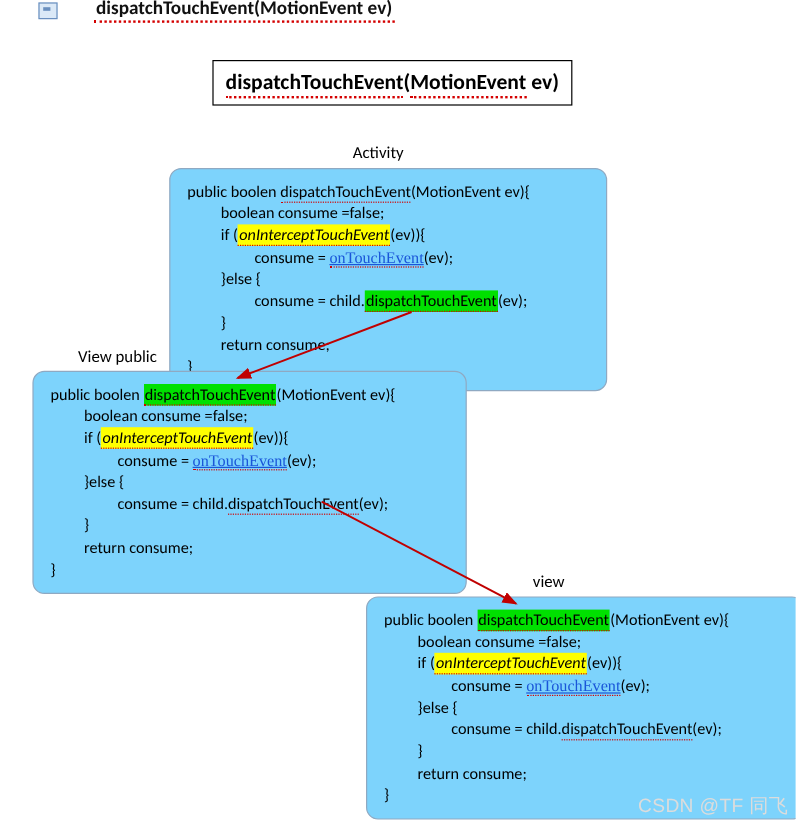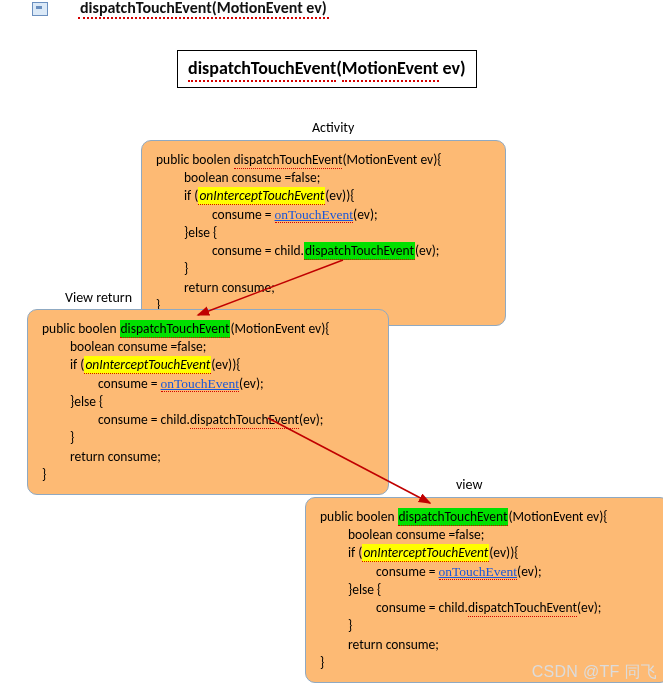--- a/index.html
+++ b/index.html
@@ -51,27 +51,27 @@
   }
   .underlined-red {
     border-bottom: 2px dotted #d40000;
     padding-bottom: 1px;
   }
   .sec-label {
     position: absolute;
     font-size: 14px;
     color: #000;
   }
-  .lbl-activity { top: 119px; left: 312px; }
+  .lbl-activity { top: 119px; left: 294px; }
   .lbl-viewgroup { top: 289px; left: 65px; }
-  .lbl-view { top: 476px; left: 456px; }
+  .lbl-view { top: 476px; left: 444px; }
 
   .code-box {
     position: absolute;
-    background: #fdba74;
+    background: #7dd3fc;
     border: 1px solid #8fa9c2;
     border-radius: 10px;
     font-family: Calibri, Arial, sans-serif;
     font-size: 13.5px;
     color: #000;
     line-height: 1.35;
     white-space: nowrap;
     padding: 10px 14px 10px 14px;
   }
   .box-activity { top: 140px; left: 141px; width: 335px; }
@@ -108,21 +108,21 @@
   <div class="header-text">dispatchTouchEvent(MotionEvent ev)</div>
 </div>
 
 <div class="title-box">
   <span class="t-text">
     <span class="underlined-red">dispatchTouchEvent</span><span>(</span><span class="underlined-red">MotionEvent</span><span> ev)</span>
   </span>
 </div>
 
 <div class="sec-label lbl-activity">Activity</div>
-<div class="sec-label lbl-viewgroup">View return</div>
+<div class="sec-label lbl-viewgroup">View public</div>
 <div class="sec-label lbl-view">view</div>
 
 <div class="code-box box-activity">
   <div><span>public boolen </span><span class="dotted-u">dispatchTouchEvent</span><span>(MotionEvent ev){</span></div>
   <div><span class="ind1"></span><span>boolean consume =false;</span></div>
   <div><span class="ind1"></span><span>if (</span><span class="hl-yellow dotted-u">onInterceptTouchEvent</span><span>(ev)){</span></div>
   <div><span class="ind2"></span><span>consume = </span><span class="blue-link dotted-u">onTouchEvent</span><span>(ev);</span></div>
   <div><span class="ind1"></span><span>}else {</span></div>
   <div><span class="ind2"></span><span>consume = child.</span><span class="hl-green dotted-u">dispatchTouchEvent</span><span>(ev);</span></div>
   <div><span class="ind1"></span><span>}</span></div>

